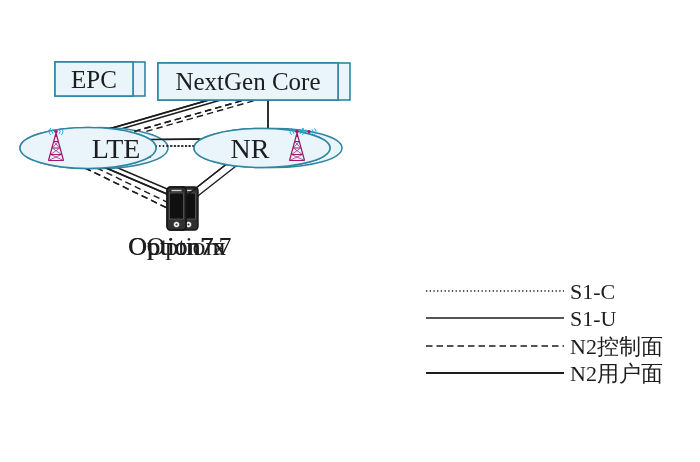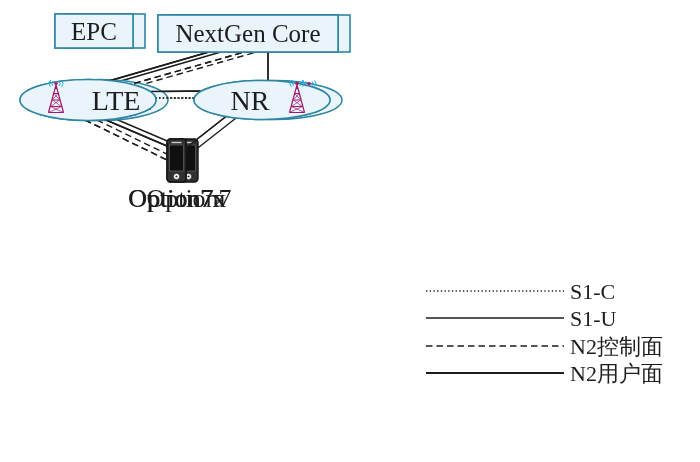--- a/index.html
+++ b/index.html
@@ -1,19 +1,19 @@
 <!DOCTYPE html>
 <html style="--c-box-fill: #e9f4fb; --c-box-border: #2f86a2; --c-ellipse-fill: #e9f4fb; --c-ellipse-border: #2f86a2; --c-line: #1d1d1f; --c-text: #1d1d1f; --c-tower: #a3176f; --c-antenna: #25aae1; --c-phone: #303030;"><head>
 <meta charset="utf-8">
 <style>
   html,body{margin:0;padding:0;background:#ffffff;}
   body{width:700px;height:462px;position:relative;overflow:hidden;
        font-family:"Liberation Serif","DejaVu Serif",serif;color:var(--c-text,#1d1d1f);}
   .stage{position:absolute;left:0;top:0;width:700px;height:462px;}
-  .panel-slot{position:absolute;width:350px;height:218px;}
+  .panel-slot{position:absolute;width:350px;height:218px;margin-top:48px;}
   #panel-0{left:12px;top:2;}
   #panel-1{left:348;top:2;text-align:center;}
   #panel-2{left:2;top:224;}
   .panel-svg{display:block;width:350px;height:218px;}
   
   .box{fill:var(--c-box-fill,#e9f4fb);stroke:var(--c-box-border,#2f86a2);stroke-width:1.6;}
   .cell{fill:var(--c-ellipse-fill,#e9f4fb);stroke:var(--c-ellipse-border,#2f86a2);stroke-width:1.5;}
   .ln{stroke:var(--c-line,#1d1d1f);fill:none;}
   .ln-solid{stroke-width:1.7;}
   .ln-solid-thin{stroke-width:1.4;}

